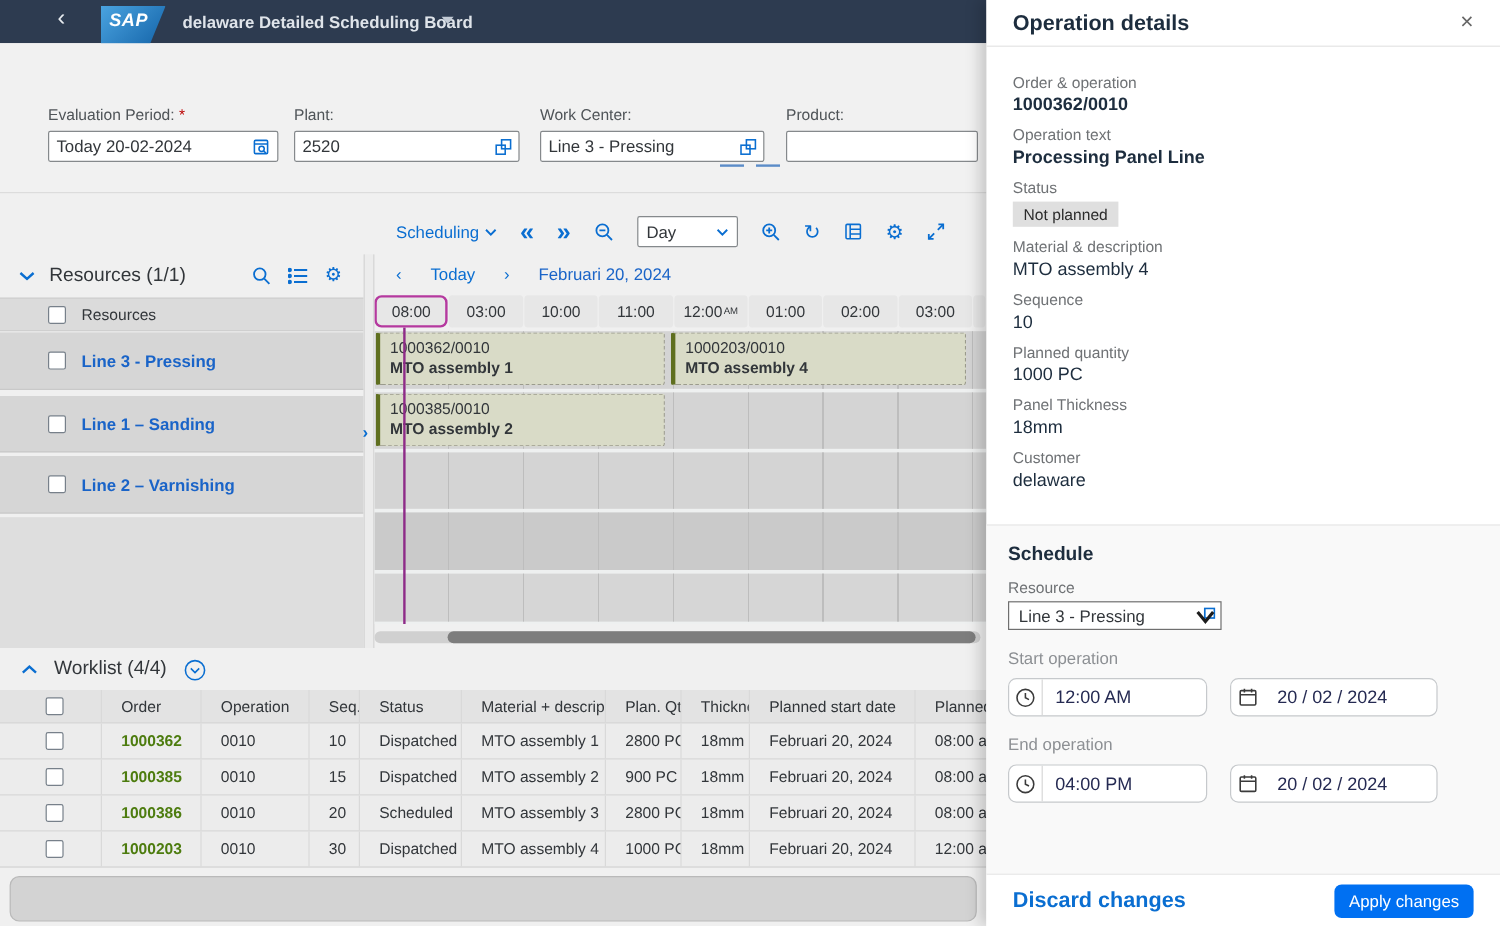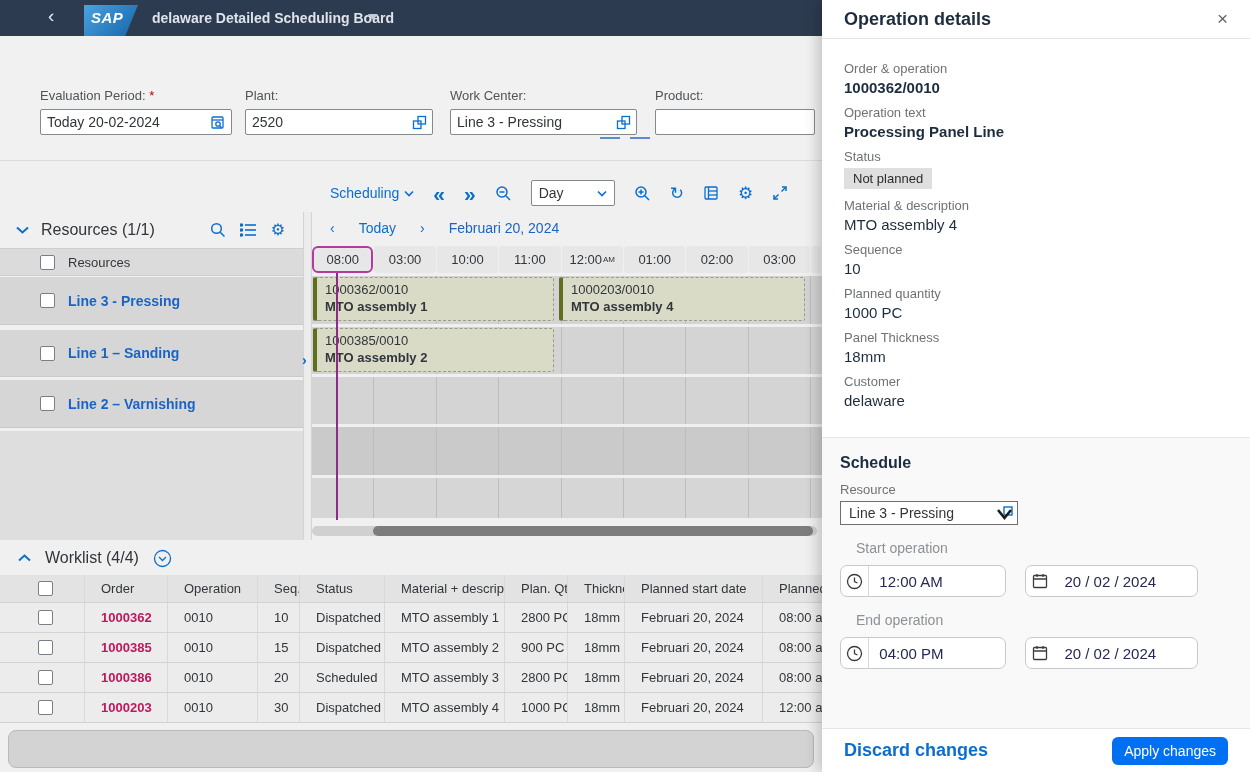--- a/index.html
+++ b/index.html
@@ -99,41 +99,41 @@
   .wl-header { position:absolute; left:0; top:541px; width:822px; height:34px; display:flex; align-items:center; }
   .wl-title { font-size:16px; color:#32363a; margin-left:14px; margin-right:14px; }
   .wl-table { position:absolute; left:0; top:575px; width:822px; }
   .wl-row { display:flex; background:#ececec; border-bottom:1px solid #d2d2d2; height:30px; }
   .wl-row.head { background:#e3e3e3; height:28px; }
   .wl-cell { padding-left:16px; font-size:13px; color:#32363a; overflow:hidden; white-space:nowrap;
     border-right:1px solid #d9d9d9; height:100%; display:flex; align-items:center; }
   .c0{flex:0 0 85px;} .c1{flex:0 0 83px;} .c2{flex:0 0 90px;} .c3{flex:0 0 42px;} .c4{flex:0 0 85px;}
   .c5{flex:0 0 120px;} .c6{flex:0 0 63px;} .c7{flex:0 0 57px;} .c8{flex:0 0 138px;} .c9{flex:0 0 59px; border-right:0;}
   .wl-cell .cb { margin-left:22px; }
-  .order-link { color:#be185d; font-weight:bold; cursor:pointer; }
+  .order-link { color:#4d7c0f; font-weight:bold; cursor:pointer; }
   .bottom-bar { position:absolute; left:8px; top:730px; width:806px; height:38px; background:#d3d3d3;
     border:1px solid #b9b9b9; border-radius:8px; }
 
   
   .panel { position:absolute; left:822px; top:0; width:428px; height:772px; background:#fff;
     box-shadow:-5px 0 12px rgba(0,0,0,.18); }
   .p-header { position:absolute; left:0; top:0; width:428px; height:39px; border-bottom:1px solid #e4e4e4;
     display:flex; align-items:center; justify-content:space-between; padding:0 22px; }
   .p-title { font-size:18px; font-weight:bold; color:#1d2d3e; }
   .p-close { color:#666; font-size:19px; cursor:pointer; }
   .p-body { position:absolute; left:0; top:39px; width:428px; padding:13px 22px 0; }
   .pf-label { font-size:13px; color:#6f7275; margin:9px 0 3px; }
   .pf-value { font-size:15px; color:#1d2d3e; }
   .pf-value.bold { font-weight:bold; }
   .badge { display:inline-block; font-size:13px; color:#2b2b2b; background:#dfdfdf; padding:3px 9px; margin-top:1px; }
   .schedule { position:absolute; left:0; top:437px; width:428px; height:291px; background:#f9f9f9;
     border-top:1px solid #e7e7e7; padding:16px 18px 0; }
   .sch-title { font-size:16px; font-weight:bold; color:#1d2d3e; }
   .sch-label { font-size:13px; color:#6f7275; margin:10px 0 4px; }
-  .sch-sublabel { font-size:14px; color:#8d9094; margin:15px 16px 9px; }
+  .sch-sublabel { font-size:14px; color:#8d9094; margin:15px 0 9px; }
   .sch-select { width:178px; height:24px; background:#fff; border:1px solid #6f6f6f;
     display:flex; align-items:center; justify-content:space-between; padding:0 4px 0 8px;
     font-size:14px; color:#32363a; cursor:pointer; }
   .dt-row { display:flex; gap:19px; }
   .dt-field { height:32px; background:#fff; border:1px solid #c6c9cc; border-radius:7px;
     display:flex; align-items:center; overflow:hidden; }
   .dt-time { width:166px; } .dt-date { width:173px; }
   .dt-icon { width:35px; height:100%; display:flex; align-items:center; justify-content:center; color:#3b3b3b; }
   .dt-time .dt-icon { border-right:1px solid #d8d8d8; }
   .dt-field input { border:0; outline:0; background:transparent; width:100%; font-size:15px; color:#252a52;

